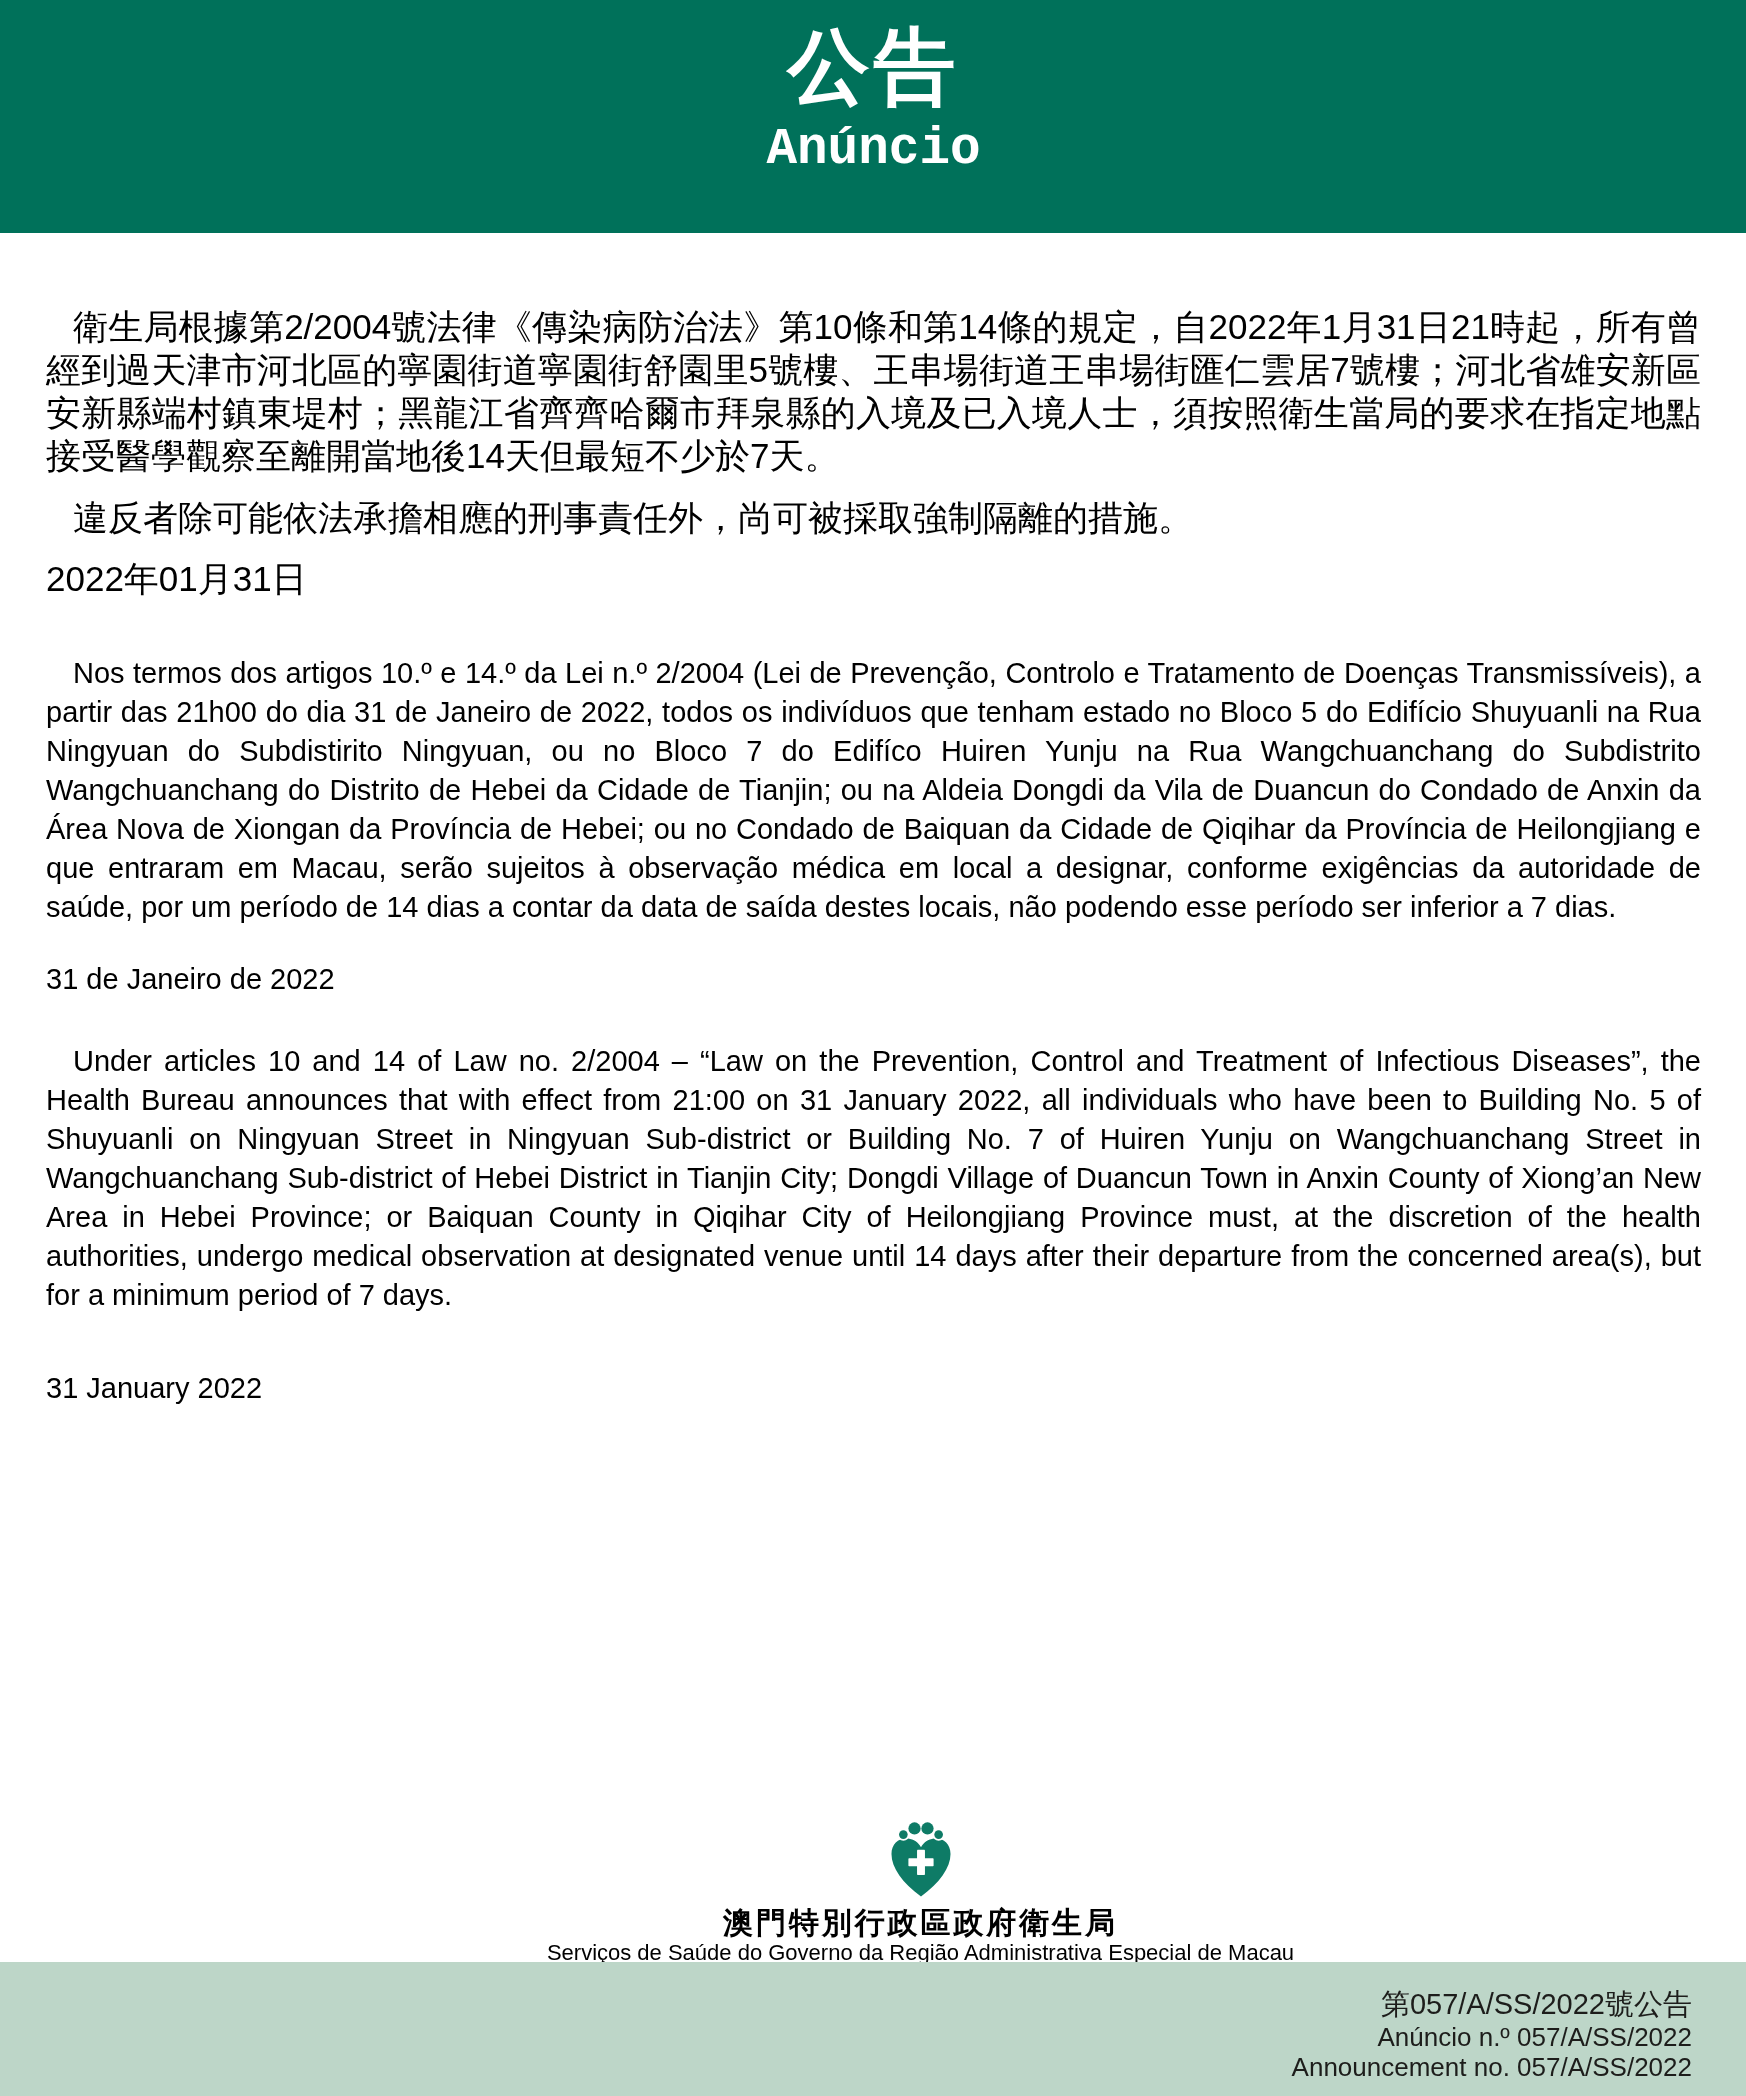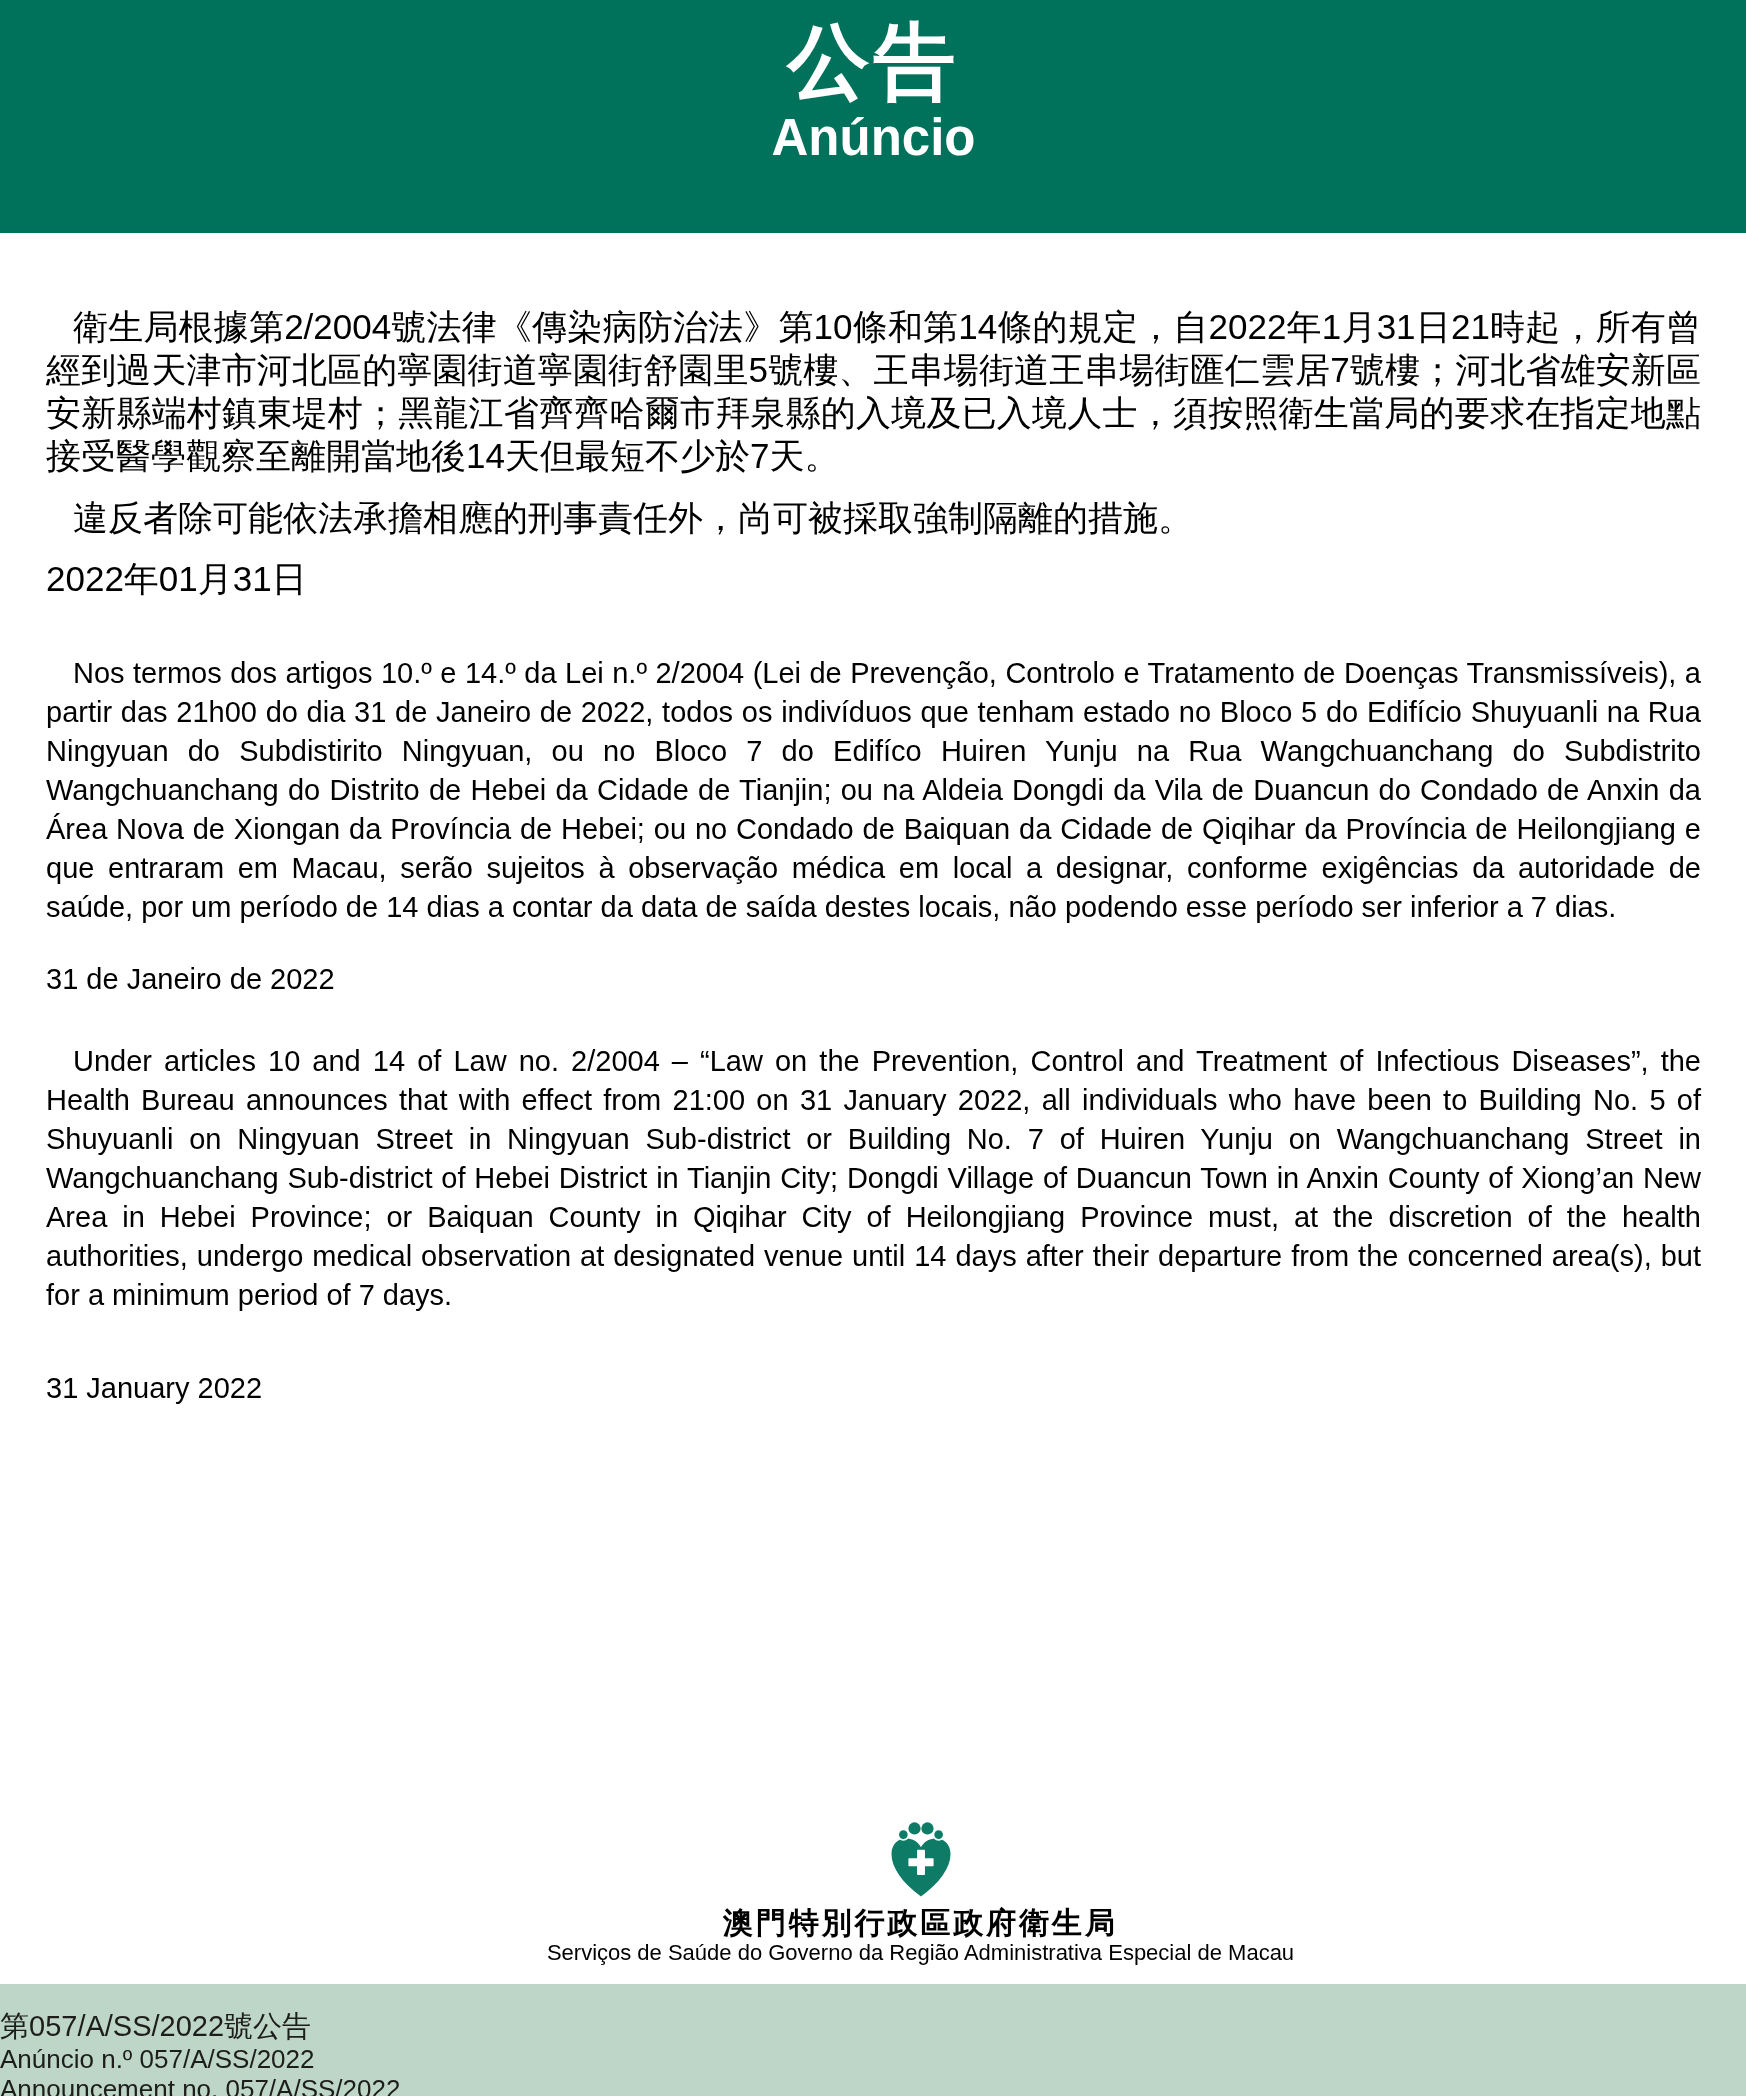--- a/index.html
+++ b/index.html
@@ -13,21 +13,22 @@
     font-family: "Liberation Sans", sans-serif;
     color: #000000;
   }
   
   .banner {
     width: 100%;
     height: 233px;
     background: var(--header-bg, #00715a);
     color: #ffffff;
     text-align: center;
-    padding-top: 13px;
+    padding-top: 25px;
+    font-family: Liberation Mono, monospace;
   }
   .t-zh { font-size: 82px; line-height: 97px; font-weight: 700; letter-spacing: 3.9px; }
   .t-pt { font-size: 51px; line-height: 56px; font-weight: 700; }
   .t-en { font-size: 47px; line-height: 54px; font-weight: 700; }
   
   .doc-body { padding: 0 46px; }
   p { margin: 0; }
   .zh {
     font-size: 35px;
     line-height: 43px;
@@ -73,22 +74,23 @@
   .issuer-pt {
     font-size: 22px;
     line-height: 26px;
   }
   
   .band {
     position: absolute;
     left: 0;
     bottom: 0;
     width: 100%;
-    height: 112px;
+    height: 134px;
     background: var(--footer-bg, #bdd6c8);
+    text-align: right;
     padding: 25px 55px 0 0;
     color: #1d1d1b;
   }
   .band-zh { font-size: 29px; line-height: 35px; }
   .band-pt { font-size: 26px; line-height: 30px; }
   .band-en { font-size: 26px; line-height: 30px; }
 </style>
 </head>
 <body>
 

